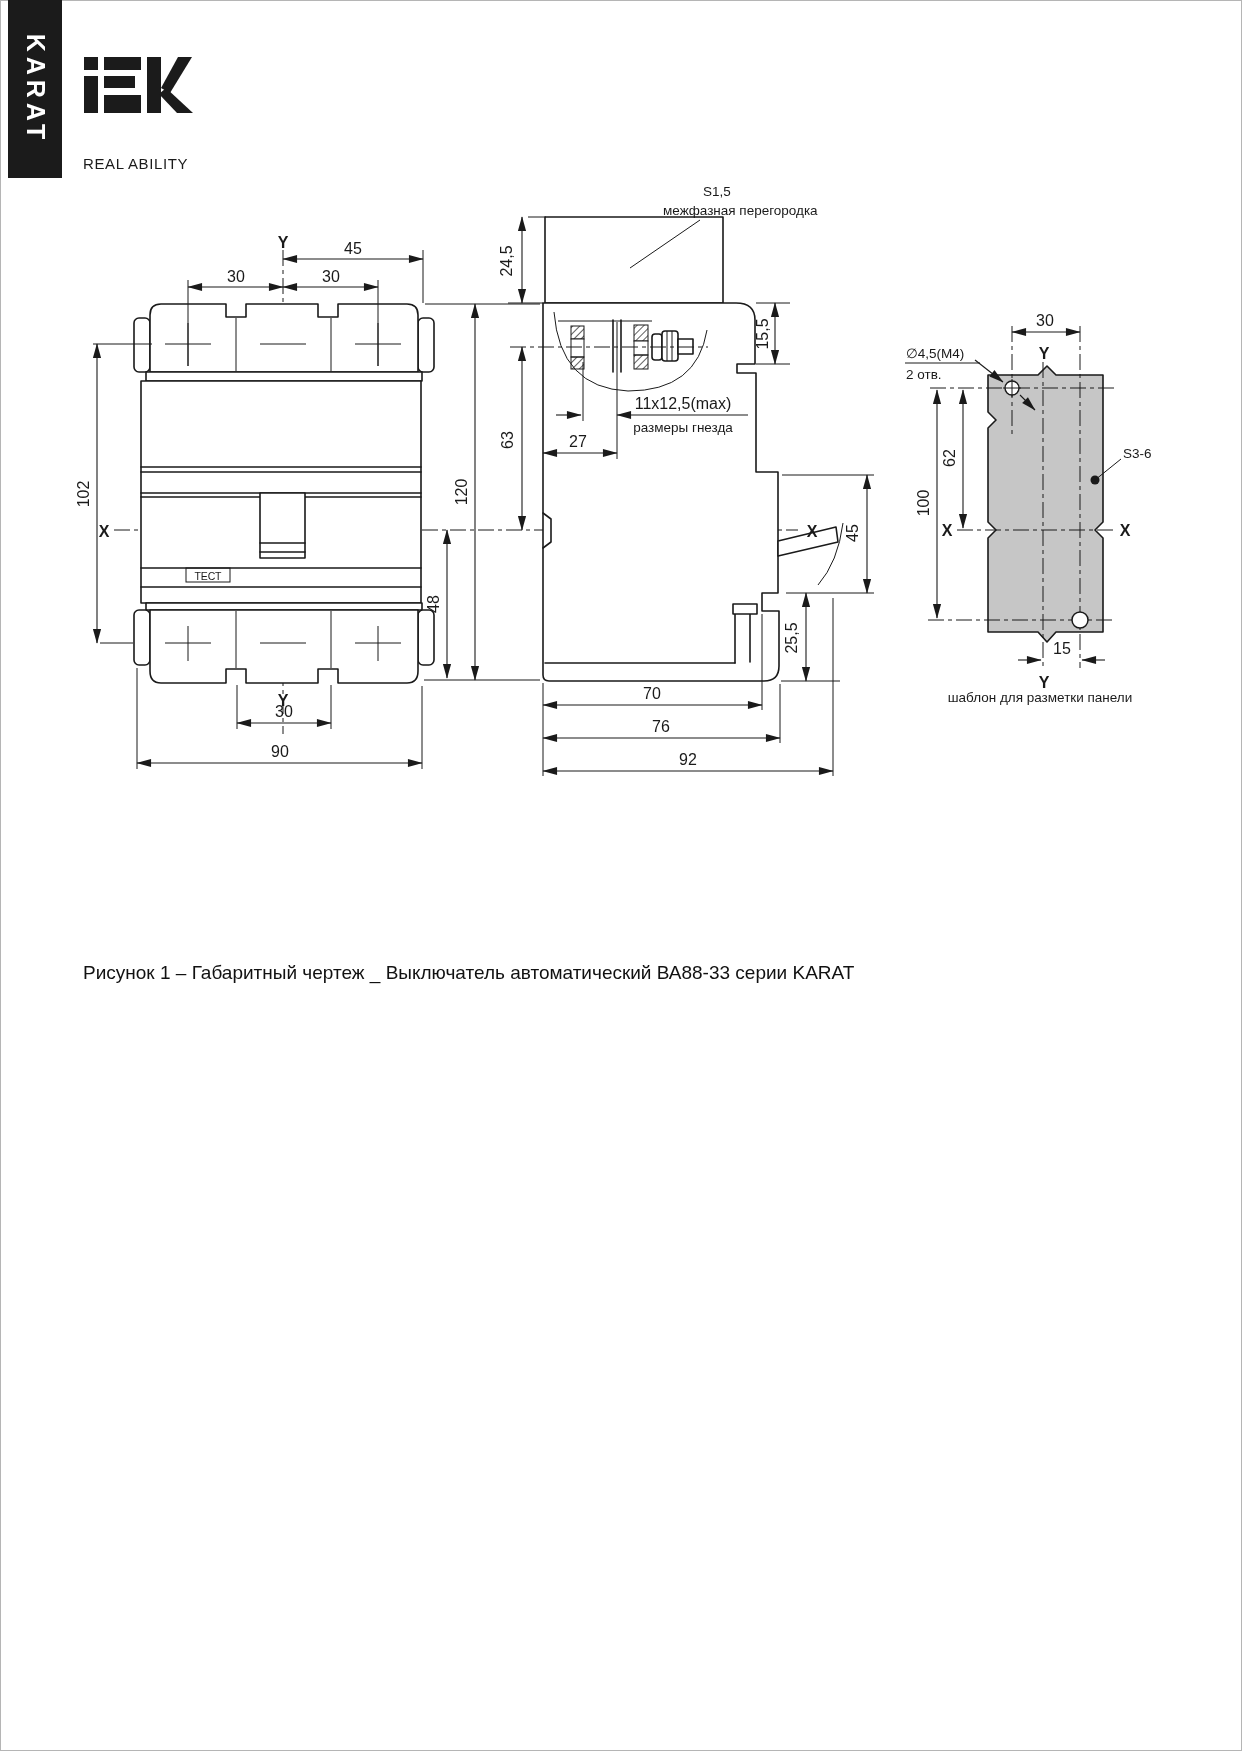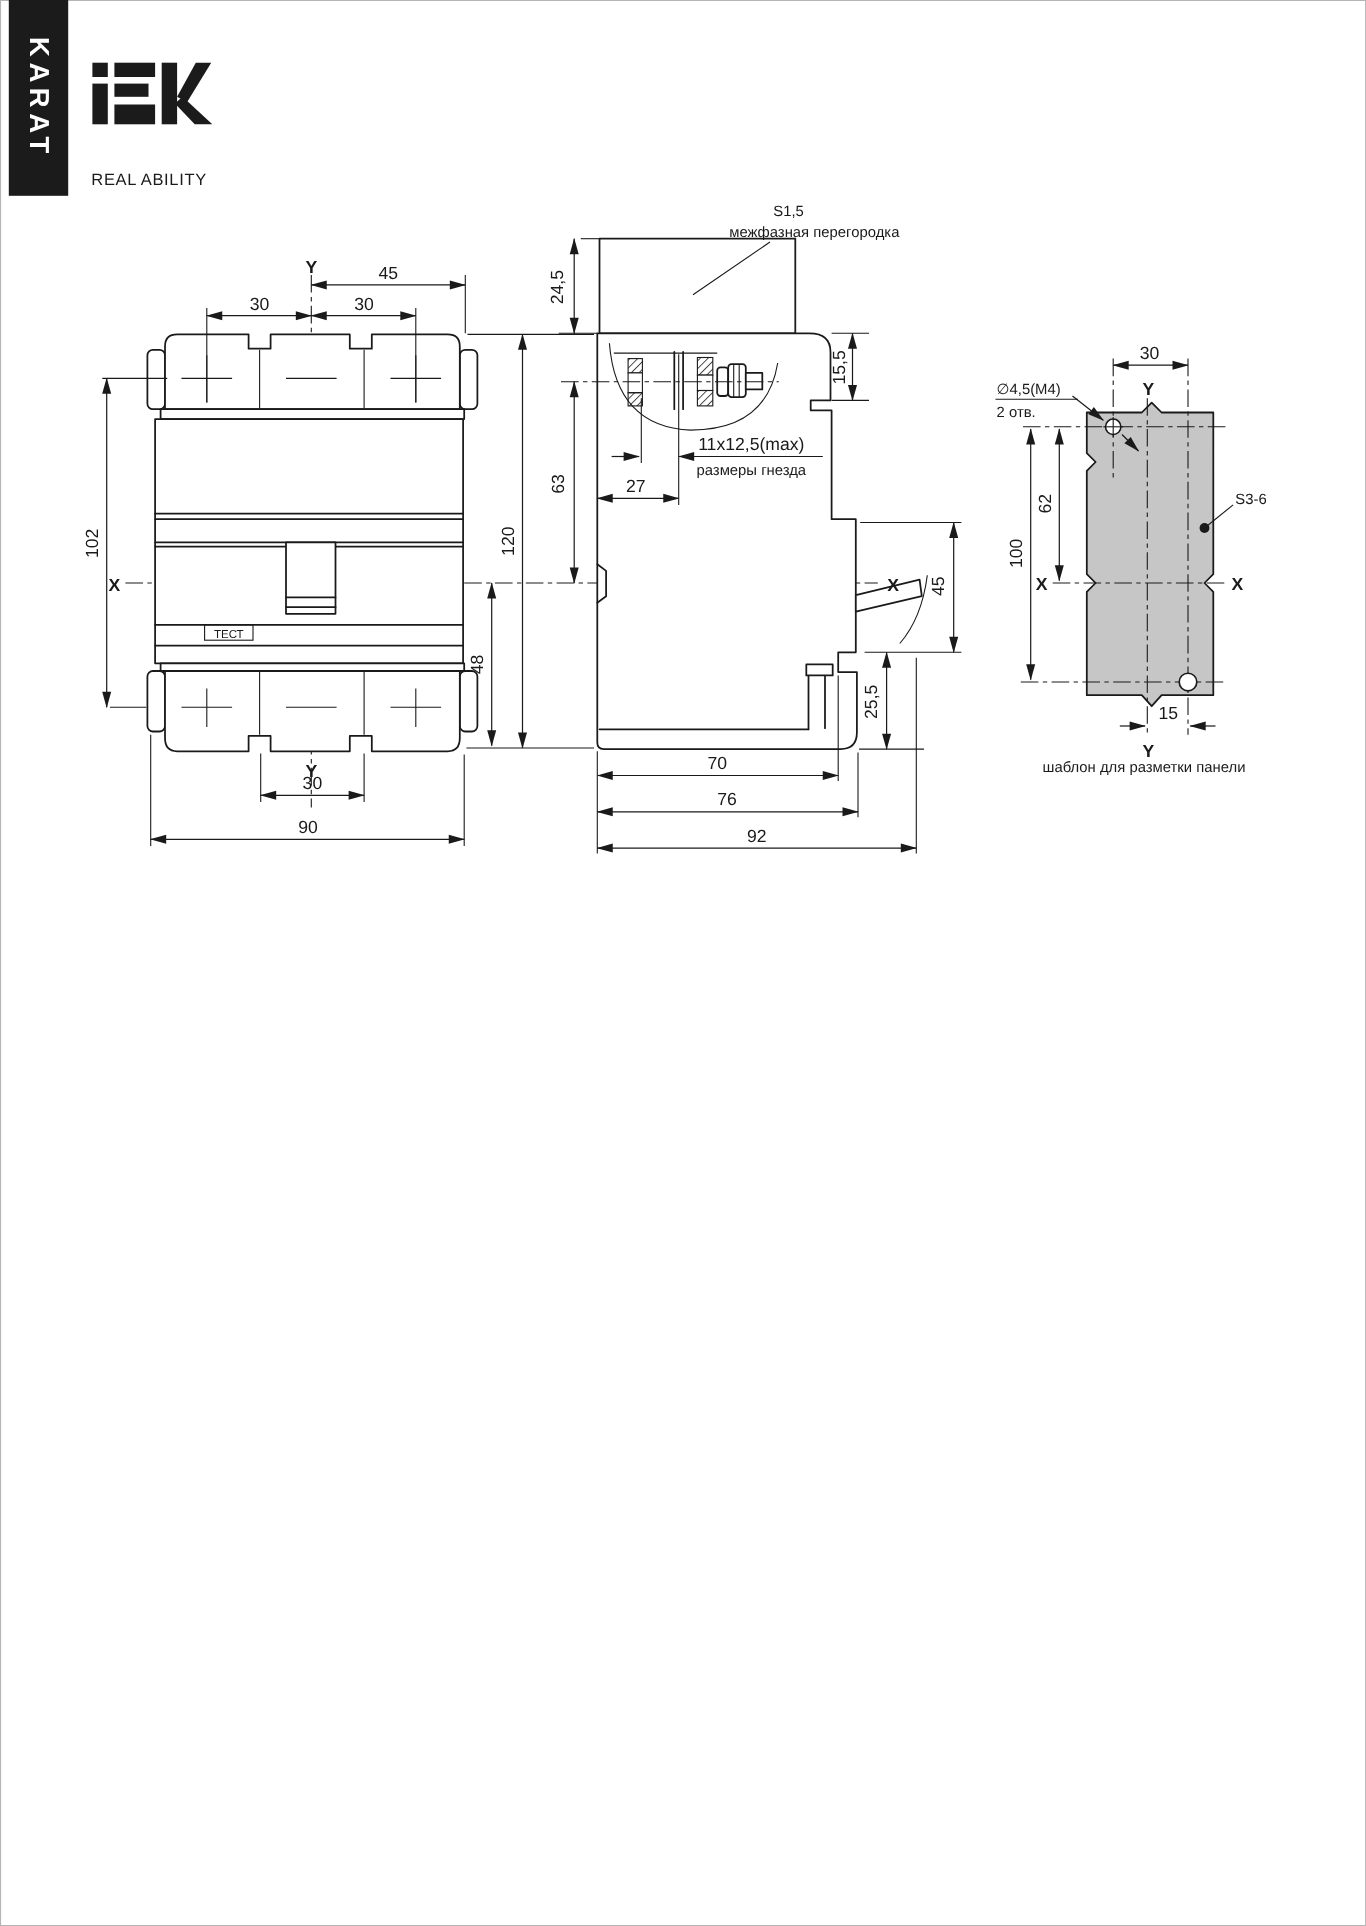--- a/index.html
+++ b/index.html
@@ -258,13 +258,14 @@
       <text class="dimtxt" x="955" y="458" text-anchor="middle" transform="rotate(-90 955 458)">62</text>
       <text class="dimtxt" x="929" y="503" text-anchor="middle" transform="rotate(-90 929 503)">100</text>
       <text class="axtxt" x="947" y="536" text-anchor="middle">X</text>
       <text class="axtxt" x="1125" y="536" text-anchor="middle">X</text>
       <text class="dimtxt" x="1062" y="654" text-anchor="middle">15</text>
       <text class="axtxt" x="1044" y="688" text-anchor="middle">Y</text>
       <text class="note" x="1040" y="702" text-anchor="middle">шаблон для разметки панели</text>
     </g>
   </svg>
 
+  <div class="caption">Рисунок 1 – Габаритный чертеж _ Выключатель автоматический ВА88-33 серии KARAT</div>
 </div>
 
 </body></html>

